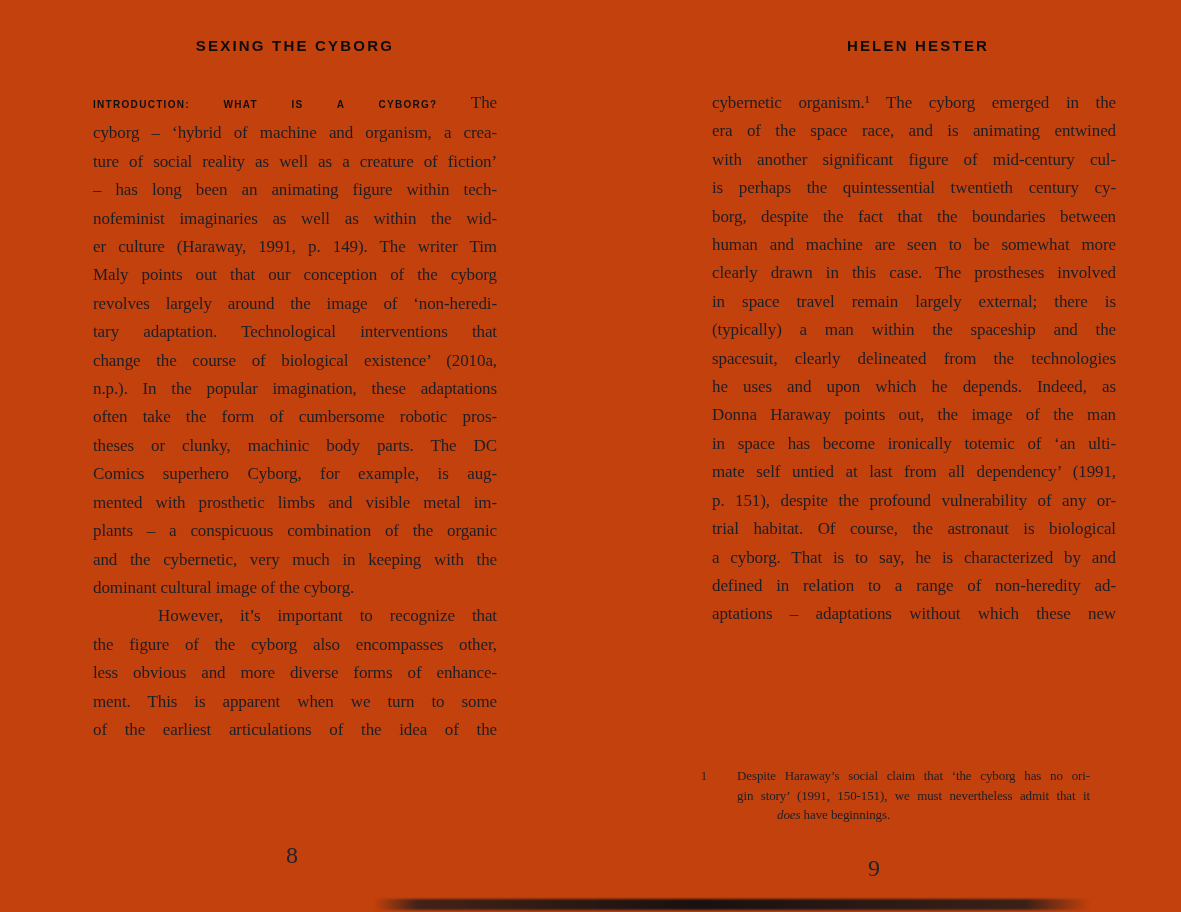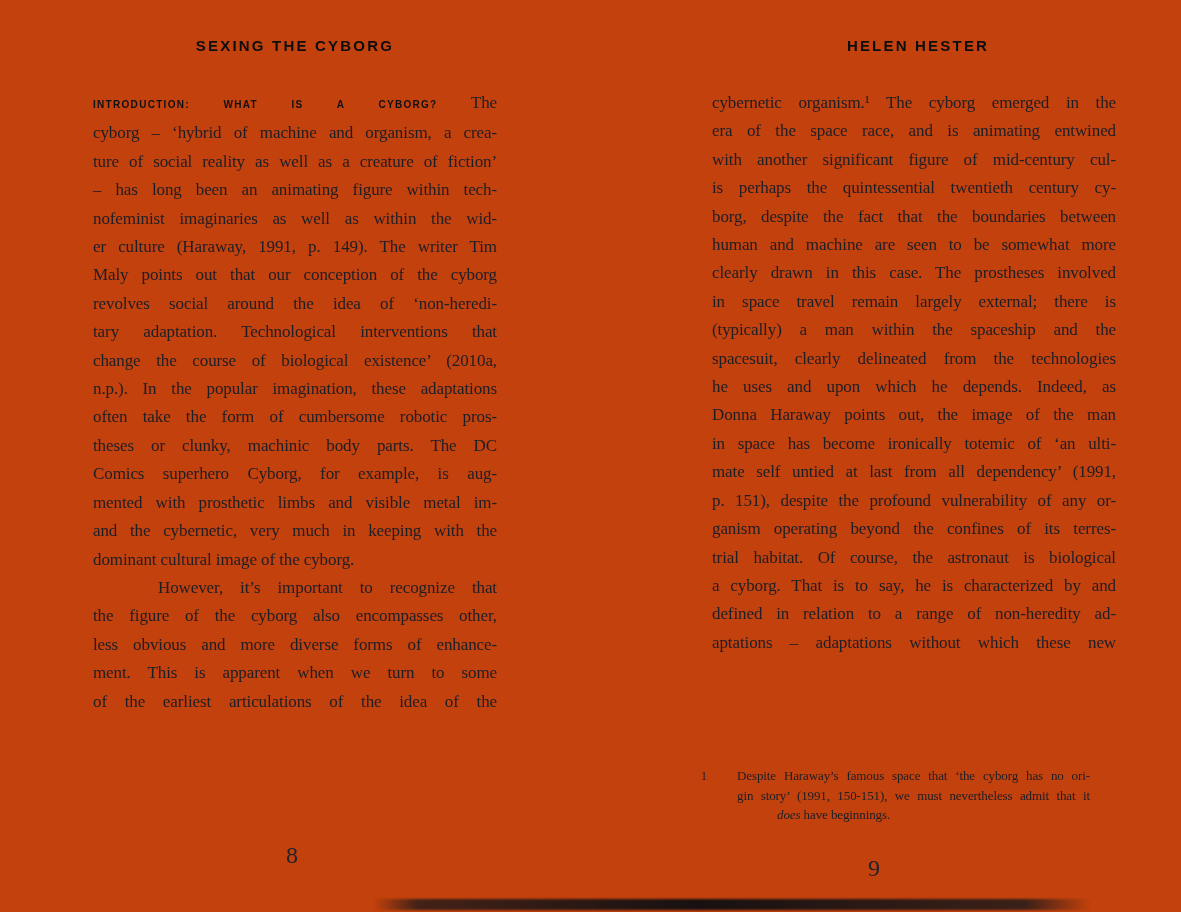--- a/index.html
+++ b/index.html
@@ -111,28 +111,29 @@
     <div class="text-line">
       <span class="leadin">INTRODUCTION: WHAT IS A CYBORG?</span><span> The</span>
     </div>
     <div>
         <div class="text-line">cyborg – ‘hybrid of machine and organism, a crea-</div>
         <div class="text-line">ture of social reality as well as a creature of fiction’</div>
         <div class="text-line">– has long been an animating figure within tech-</div>
         <div class="text-line">nofeminist imaginaries as well as within the wid-</div>
         <div class="text-line">er culture (Haraway, 1991, p. 149). The writer Tim</div>
         <div class="text-line">Maly points out that our conception of the cyborg</div>
-        <div class="text-line">revolves social around the idea of ‘non-heredi-</div>
+        <div class="text-line">revolves largely around the image of ‘non-heredi-</div>
         <div class="text-line">tary adaptation. Technological interventions that</div>
         <div class="text-line">change the course of biological existence’ (2010a,</div>
         <div class="text-line">n.p.). In the popular imagination, these adaptations</div>
         <div class="text-line">often take the form of cumbersome robotic pros-</div>
         <div class="text-line">theses or clunky, machinic body parts. The DC</div>
         <div class="text-line">Comics superhero Cyborg, for example, is aug-</div>
         <div class="text-line">mented with prosthetic limbs and visible metal im-</div>
+        <div class="text-line">plants – a conspicuous combination of the organic</div>
         <div class="text-line">and the cybernetic, very much in keeping with the</div>
         <div class="text-line line-last">dominant cultural image of the cyborg.</div>
       </div>
     <div>
         <div class="text-line" style="padding-left: 65px;">However, it’s important to recognize that</div>
         <div class="text-line">the figure of the cyborg also encompasses other,</div>
         <div class="text-line">less obvious and more diverse forms of enhance-</div>
         <div class="text-line">ment. This is apparent when we turn to some</div>
         <div class="text-line">of the earliest articulations of the idea of the</div>
       </div>
@@ -148,33 +149,32 @@
         <div class="text-line">human and machine are seen to be somewhat more</div>
         <div class="text-line">clearly drawn in this case. The prostheses involved</div>
         <div class="text-line">in space travel remain largely external; there is</div>
         <div class="text-line">(typically) a man within the spaceship and the</div>
         <div class="text-line">spacesuit, clearly delineated from the technologies</div>
         <div class="text-line">he uses and upon which he depends. Indeed, as</div>
         <div class="text-line">Donna Haraway points out, the image of the man</div>
         <div class="text-line">in space has become ironically totemic of ‘an ulti-</div>
         <div class="text-line">mate self untied at last from all dependency’ (1991,</div>
         <div class="text-line">p. 151), despite the profound vulnerability of any or-</div>
-        <div class="text-line">ganism operating beyond the confines of its terres-</div>
         <div class="text-line">trial habitat. Of course, the astronaut is biological</div>
         <div class="text-line">a cyborg. That is to say, he is characterized by and</div>
         <div class="text-line">defined in relation to a range of non-heredity ad-</div>
         <div class="text-line">aptations – adaptations without which these new</div>
       </div>
   </div>
 
   <div class="footnote">
     <span class="fn-marker">1</span>
     <div class="fn-text">
       <div>
-          <div class="text-line fn-line">Despite Haraway’s famous space that ‘the cyborg has no ori-</div>
+          <div class="text-line fn-line">Despite Haraway’s social claim that ‘the cyborg has no ori-</div>
           <div class="text-line fn-line">gin story’ (1991, 150-151), we must nevertheless admit that it</div>
         </div>
       <div class="fn-line line-last">
         <span class="italic">does</span><span> have beginnings.</span>
       </div>
     </div>
   </div>
 
   <div class="page-number pn-left">8</div>
   <div class="page-number pn-right">9</div>

